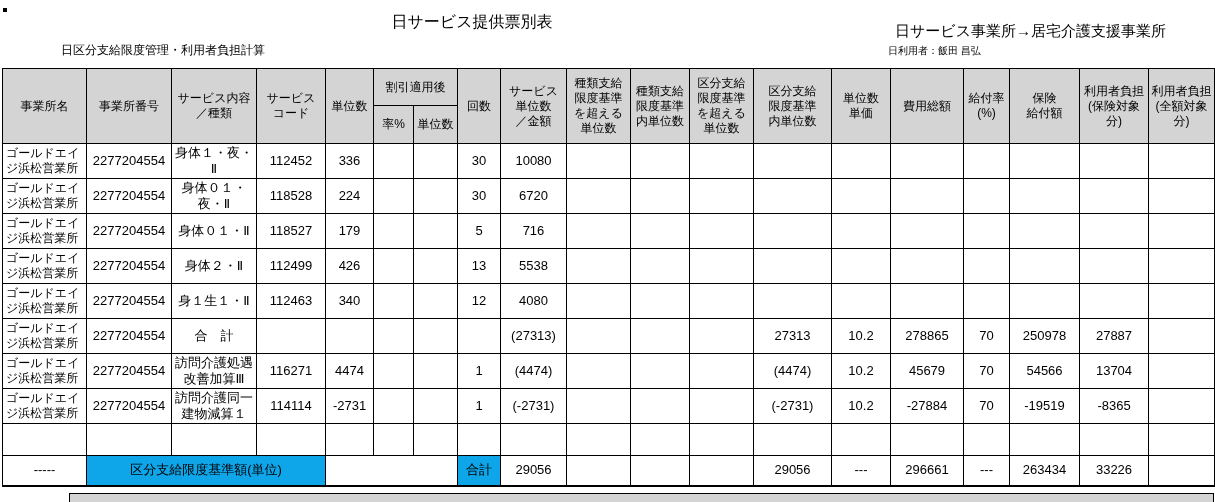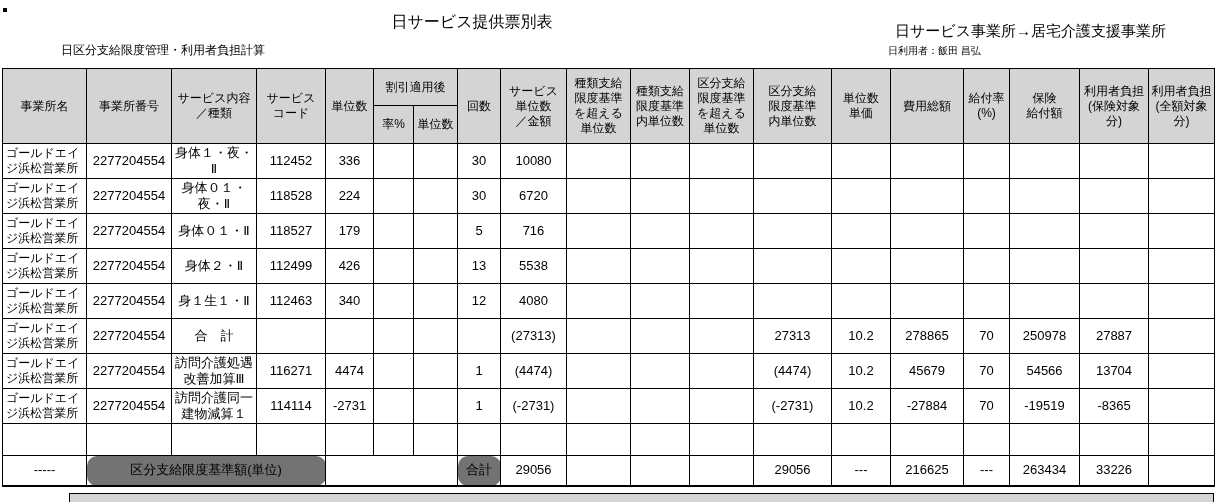--- a/index.html
+++ b/index.html
@@ -20,21 +20,21 @@
     font-size:13px;border:1px solid #000;border-bottom:2px solid #000;
   }
   th,td{border:1px solid #000;text-align:center;vertical-align:middle;padding:0 2px;overflow:hidden;line-height:1.25;}
   th{background:#d4d4d4;font-weight:normal;font-size:12px;white-space:pre-line;}
   tr.h1{height:37px;}
   tr.h2{height:38px;}
   tbody tr{height:35px;}
   tbody tr.empty-row{height:32px;}
   tr.total-row{height:30px;}
   td.office{text-align:left;font-size:12px;padding:0 3px;}
-  .gray{background:#737373;border-radius:10px;}
+  .gray{background:#0ea5e9;}
   .clipped-next-row{
     margin-left:69px;margin-top:6px;height:8px;width:1143px;
     background:#d4d4d4;border:1px solid #000;
   }
 </style>
 </head>
 <body>
 
 <div class="corner-dot"></div>
 
@@ -309,21 +309,21 @@
       <td>-----</td>
       <td colspan="3" class="gray">区分支給限度基準額(単位)</td>
       <td colspan="3"></td>
       <td class="gray">合計</td>
       <td>29056</td>
       <td></td>
       <td></td>
       <td></td>
       <td>29056</td>
       <td>---</td>
-      <td>216625</td>
+      <td>296661</td>
       <td>---</td>
       <td>263434</td>
       <td>33226</td>
       <td></td>
     </tr>
   </tbody>
 </table>
 
 <div class="clipped-next-row"></div>
 

